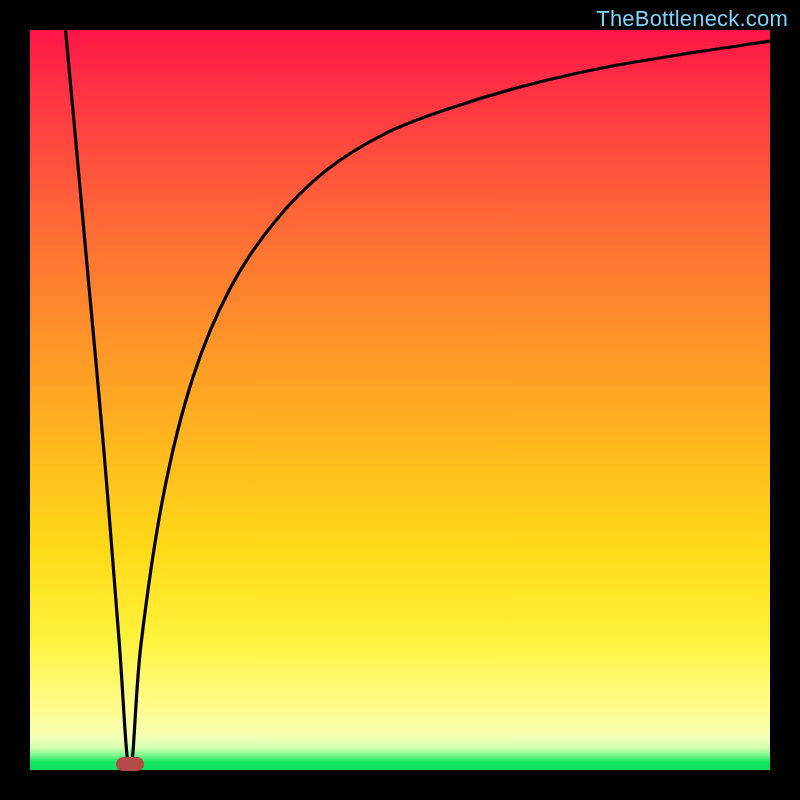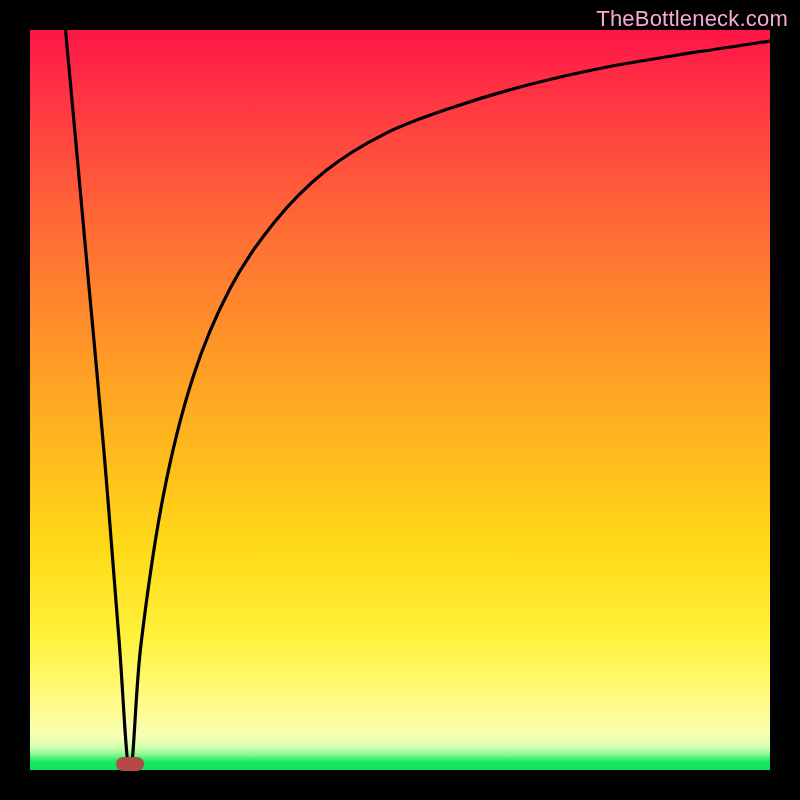--- a/index.html
+++ b/index.html
@@ -43,21 +43,21 @@
   svg.curve {
     position: absolute;
     inset: 0;
     width: 740px;
     height: 740px;
   }
   .watermark {
     position: absolute;
     top: 6px;
     right: 12px;
-    color: #f9a8d4;
+    color: #7dd3fc;
     font-size: 22px;
     letter-spacing: 0.2px;
     user-select: none;
   }
   .dip-marker {
     position: absolute;
     width: 28px;
     height: 14px;
     border-radius: 7px;
     background: #b44a46;

